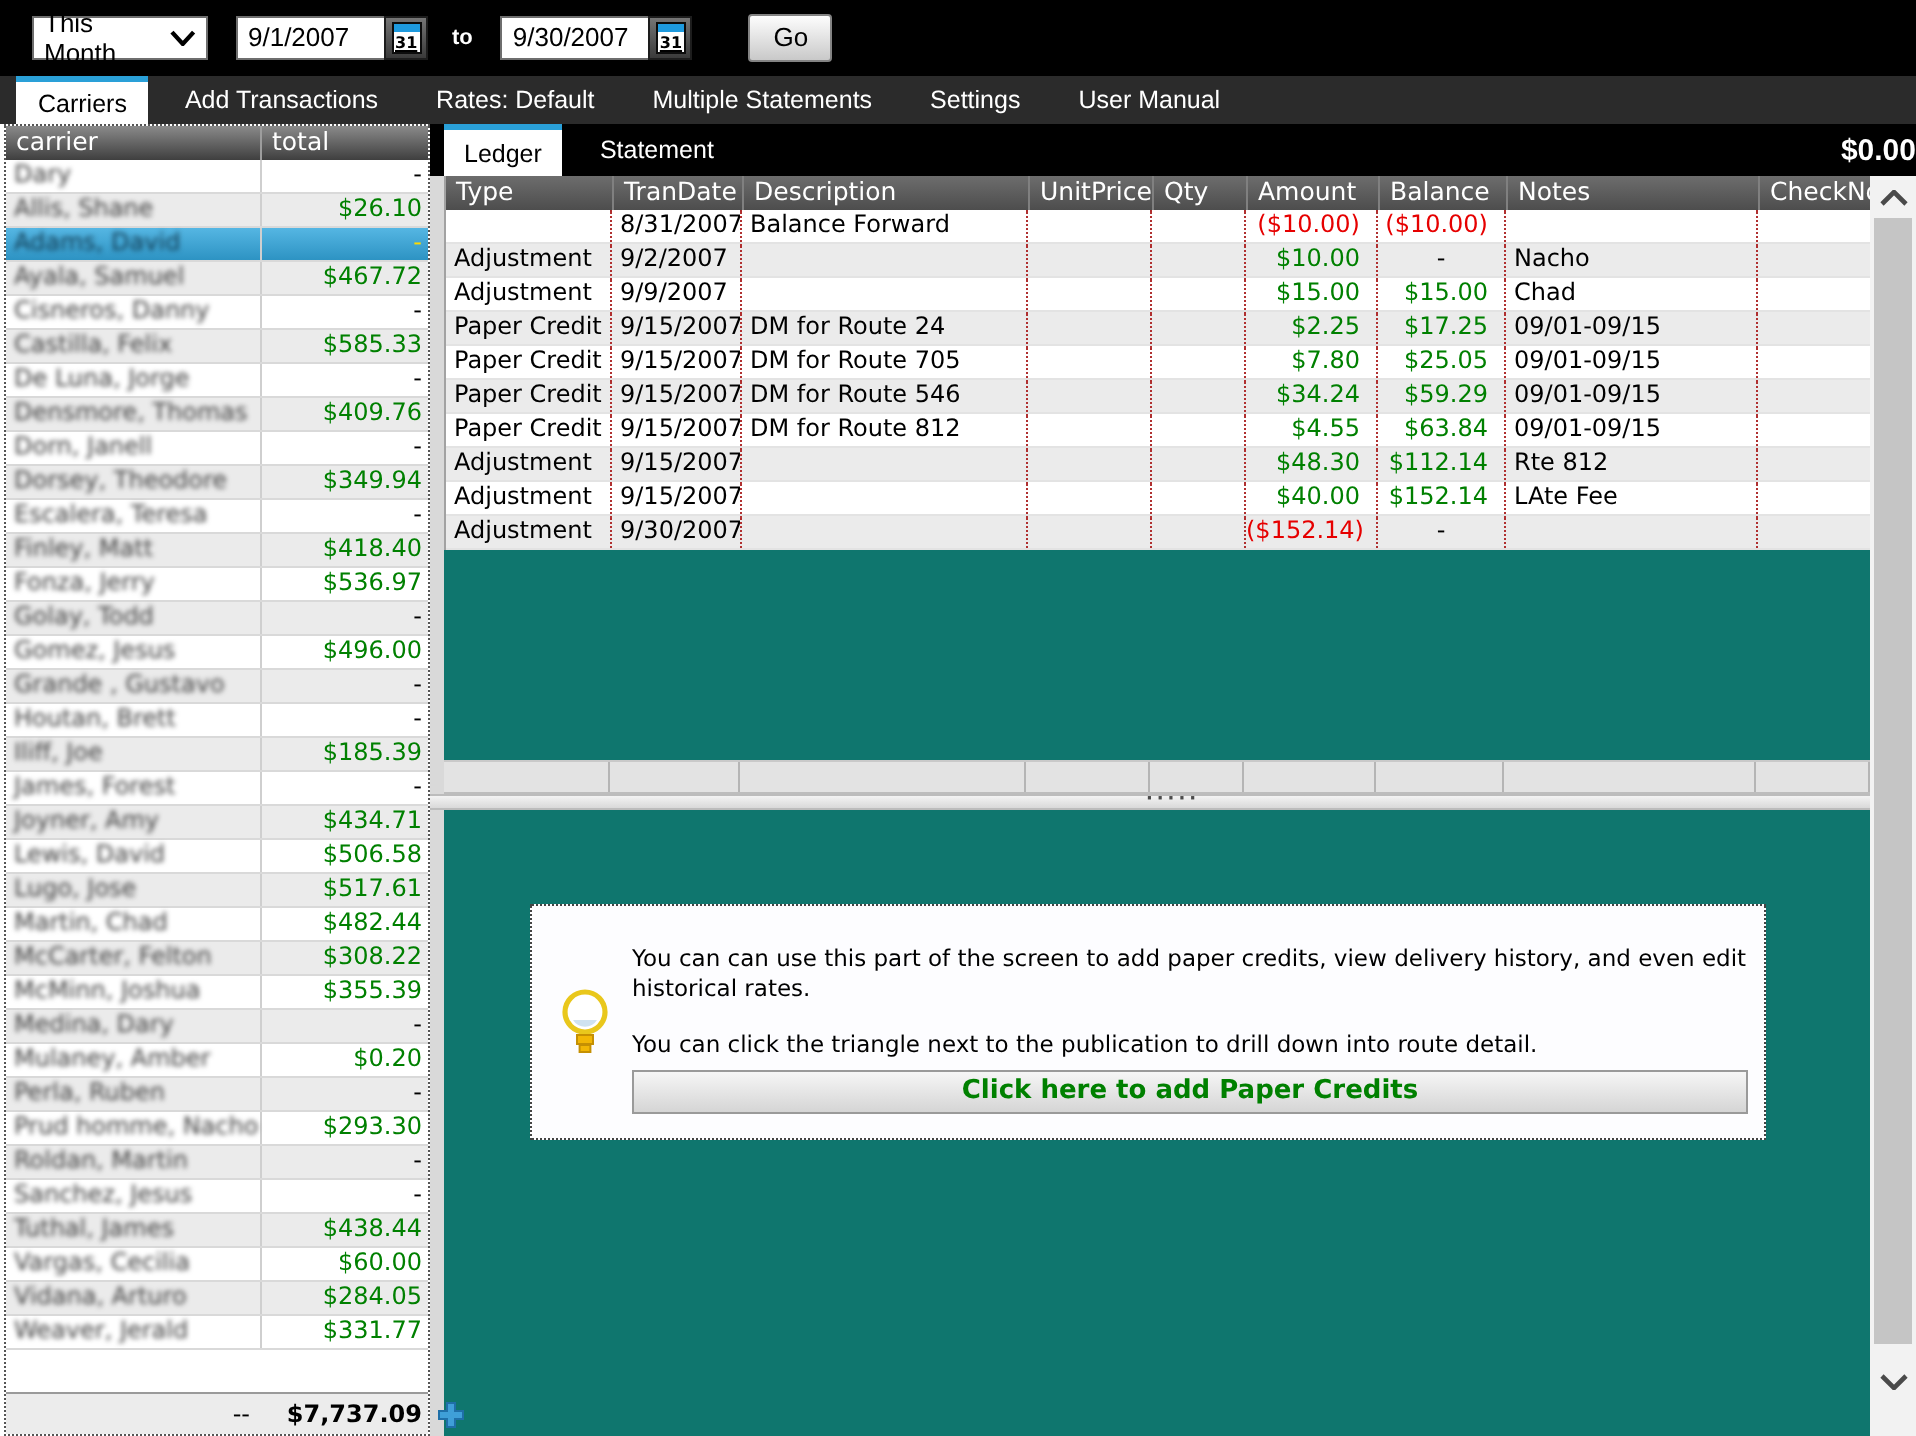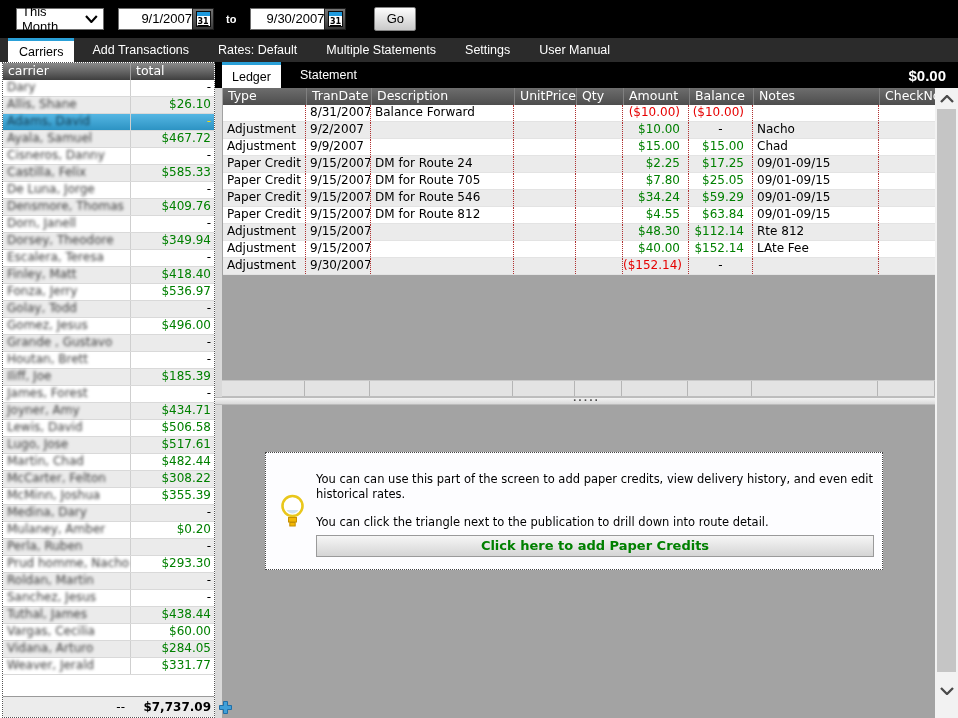--- a/index.html
+++ b/index.html
@@ -7,21 +7,21 @@
               font-family:"Liberation Sans", sans-serif; }
   #app { position:relative; width:958px; height:718px; background:#fff; overflow:hidden; }
 
   
   .topbar { position:absolute; left:0; top:0; width:958px; height:38px; background:#000;
             display:flex; align-items:center; }
   .title { color:#fff; font-size:21px; font-weight:600; margin-left:12px; letter-spacing:.2px; }
   .period { margin-left:16px; width:88px; height:22px; background:#fff; border:1px solid #6e6e6e;
             display:flex; align-items:center; justify-content:space-between; padding:0 5px;
             font-size:13px; cursor:default; }
-  .datebox { margin-left:14px; display:flex; height:22px;text-align:right; }
+  .datebox { margin-left:14px; display:flex; height:22px; }
   .dateinput { width:74px; height:22px; background:#fff; border:1px solid #6e6e6e; border-right:none;
                font-size:13px; line-height:20px; padding-left:5px; color:#000; }
   .calbtn { width:22px; height:22px; background:linear-gradient(#757575,#3a3a3a); border:1px solid #1d1d1d;
             display:flex; align-items:center; justify-content:center; cursor:pointer; }
   .cal { width:15px; height:16px; background:#fff; border:1px solid #0c0c0c; position:relative; }
   .calhead { position:absolute; top:0; left:0; right:0; height:4px; background:#1e9ade; }
   .calnum { position:absolute; bottom:0; left:1px; font:bold 8px "DejaVu Sans", sans-serif; color:#000;text-decoration:underline; }
   .tolabel { color:#fff; font-size:11px; font-weight:bold; margin-left:12px; }
   .gobtn { margin-left:28px; width:42px; height:24px; background:linear-gradient(#fdfdfd,#c9c9c9);
            border:1px solid #838383; border-radius:2px; font-size:13px; text-align:center;
@@ -49,30 +49,30 @@
   .ctotal { width:84px; text-align:right; padding-right:3px; font:12px "DejaVu Sans", sans-serif;
             line-height:15px; border-left:1px solid #cfcfcf; color:#000; }
   .ctotal.pos { color:#008000; }
   .crow.selected .ctotal.dash { color:#ffd900; }
   .cfooter { position:absolute; left:0; right:0; bottom:0; height:21px; background:#ececec;
              border-top:1px solid #9a9a9a; display:flex; font:12px "DejaVu Sans", sans-serif; }
   .fmark { width:127px; text-align:right; padding-right:5px; line-height:20px; color:#000; }
   .ftotal { width:84px; text-align:right; padding-right:3px; font-weight:bold; line-height:20px; color:#000; }
 
   
-  .right-panel { position:absolute; left:215px; top:62px; width:743px; height:656px; background:#a3a3a3; }
+  .right-panel { position:absolute; left:215px; top:62px; width:743px; height:656px; background:#0f766e; }
   .edge-strip { position:absolute; left:0; top:26px; width:7px; height:630px; background:#d9d9d9; }
 
   .ledger-tabbar { position:absolute; left:0; top:0; width:743px; height:26px; background:#000;
                    display:flex; align-items:stretch; font-size:12.5px; }
   .ltab { color:#000; background:#fff; border-top:3px solid #2aa0d8; margin-left:7px; padding:0 10px;
           display:flex; align-items:center; cursor:pointer; }
   .stab { color:#fff; padding:0 10px; margin-left:9px; display:flex; align-items:center; cursor:pointer; }
   .due { margin-left:auto; color:#fff; font-weight:bold; font-size:15px; display:flex;
-         align-items:center; padding-right:12px; }
+         align-items:center; }
 
   .lgrid { position:absolute; left:7px; top:26px; width:714px; border-left:1px solid #a2a2a2; }
   .lheader { display:flex; height:17px; background:linear-gradient(#6d6d6d,#4d4d4d); color:#fff;
              font:12.5px "DejaVu Sans", sans-serif; }
   .lheader span { line-height:16px; padding-left:5px; border-left:1px solid #808080;
                   white-space:nowrap; overflow:hidden; }
   .lheader span:first-child { border-left:none; }
   .c0{width:83px} .c1{width:65px} .c2{width:143px} .c3{width:62px} .c4{width:47px}
   .c5{width:66px} .c6{width:64px} .c7{width:126px} .c8{width:57px}
   .lrow { display:flex; height:17px; border-bottom:1px solid #e3e3e3; background:#fff; cursor:pointer; }

